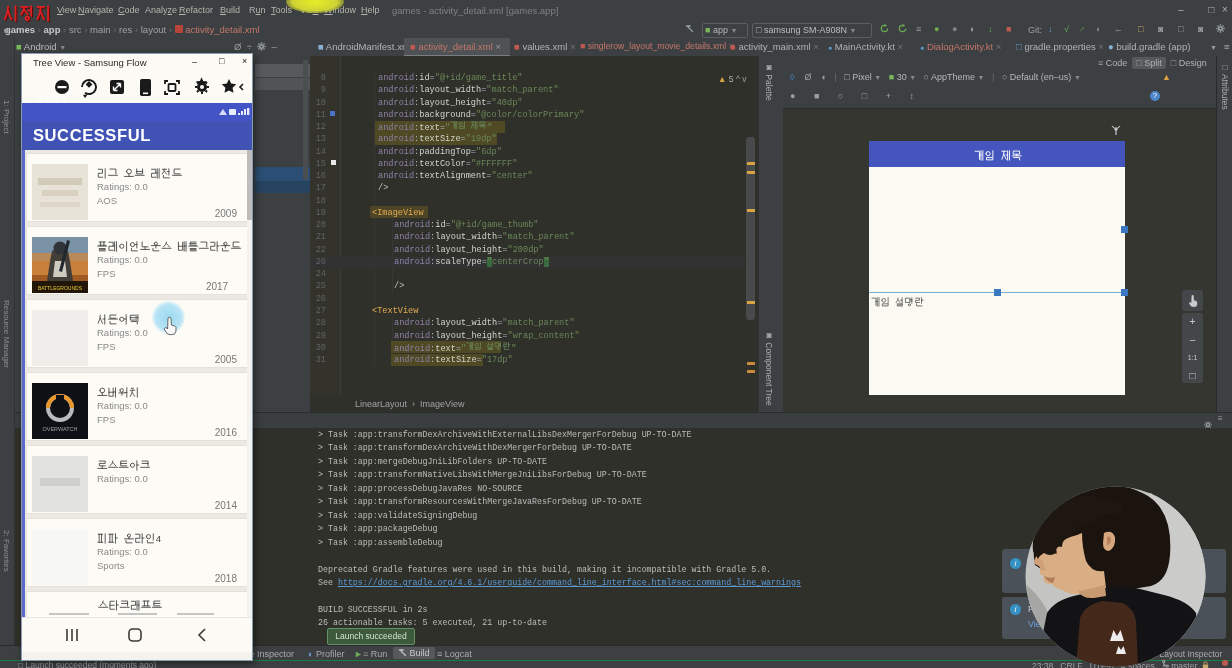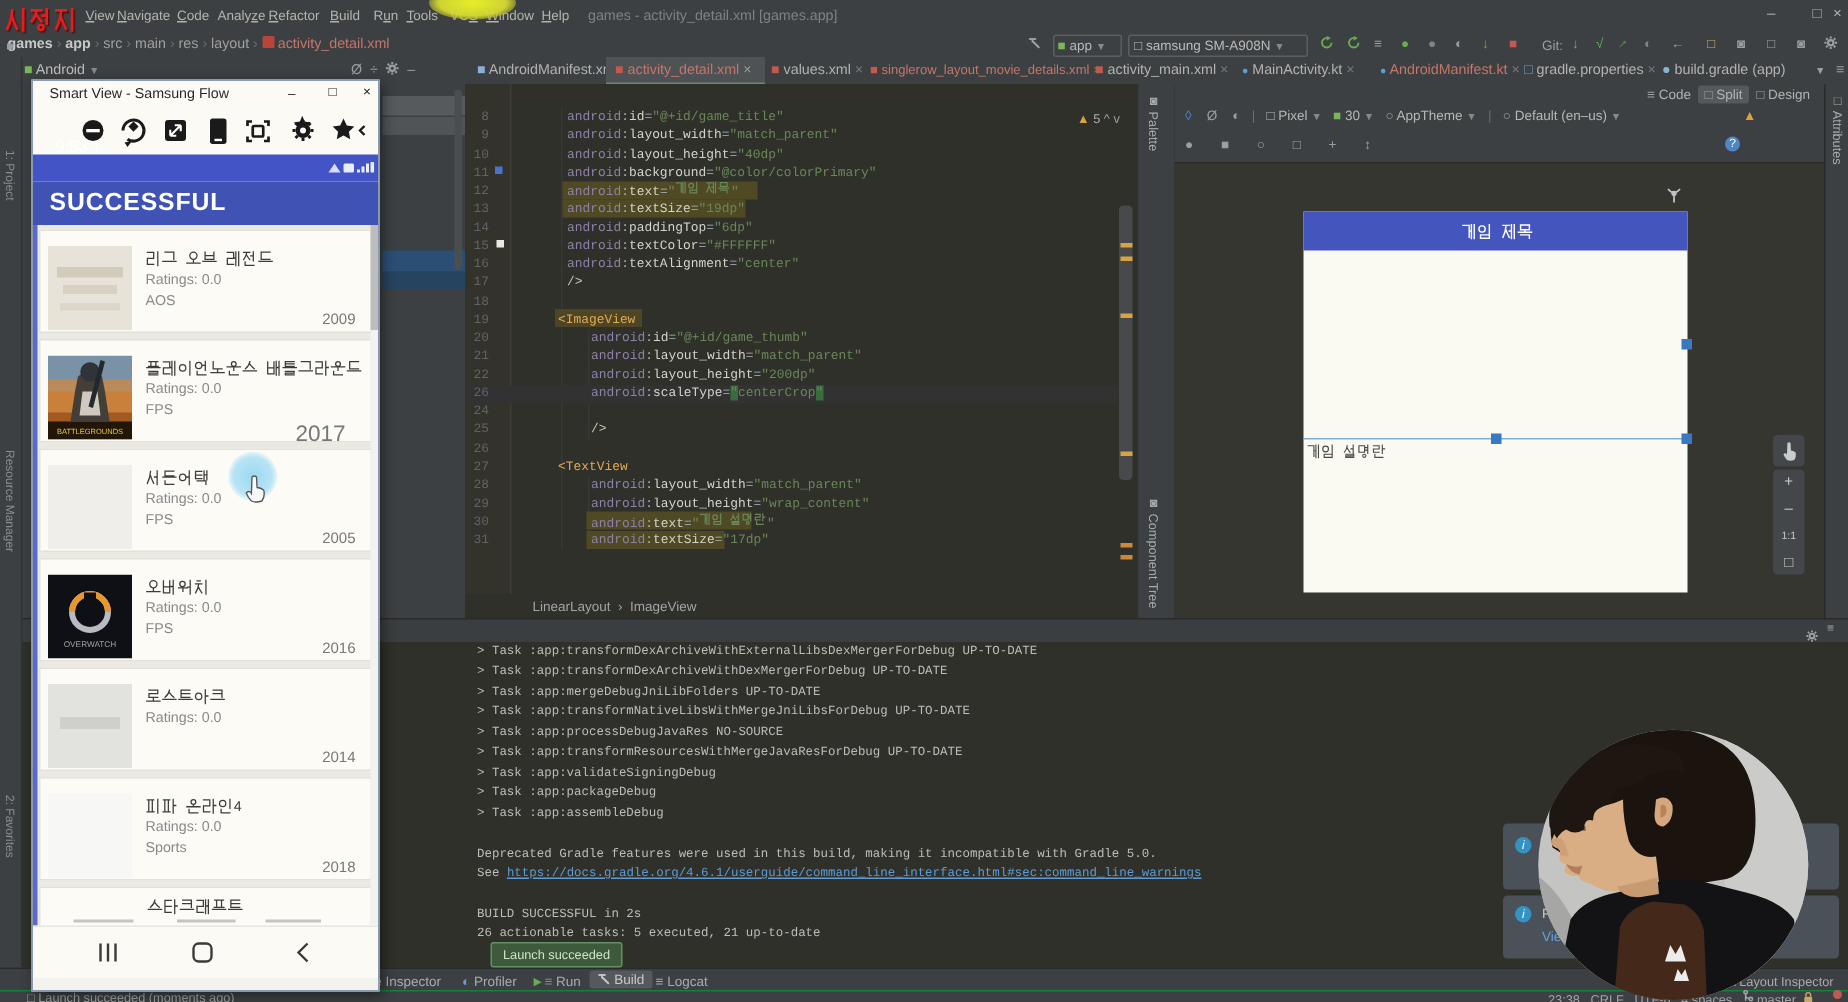--- a/index.html
+++ b/index.html
@@ -97,21 +97,21 @@
       </svg>&nbsp;&nbsp;–</div>
 
 <div class="a" style="left:318px;top:38px;width:914px;height:18px;font-size:9.5px;color:#b2b2b2;">
   <span class="a ell" style="left:0px;top:3px;"><span style="color:#8ab0d8;">■</span> AndroidManifest.xml <span style="color:#777;">×</span></span>
   <span class="a" style="left:86px;top:0;width:106px;height:17px;background:#4e5254;border-bottom:2px solid #787e82;"></span>
   <span class="a ell" style="left:92px;top:3px;"><span style="color:#c05a50;">■</span> <span style="color:#c4766a;">activity_detail.xml</span> <span style="color:#999;">×</span></span>
   <span class="a ell" style="left:196px;top:3px;"><span style="color:#c05a50;">■</span> values.xml <span style="color:#777;">×</span></span>
   <span class="a ell" style="left:262px;top:3px;font-size:8.7px;"><span style="color:#c05a50;">■</span> <span style="color:#c4766a;">singlerow_layout_movie_details.xml</span> <span style="color:#777;">×</span></span>
   <span class="a ell" style="left:412px;top:3px;"><span style="color:#c05a50;">■</span> activity_main.xml <span style="color:#777;">×</span></span>
   <span class="a ell" style="left:510px;top:3px;"><span style="color:#58a0d8;font-size:7px;">●</span> MainActivity.kt <span style="color:#777;">×</span></span>
-  <span class="a ell" style="left:602px;top:3px;"><span style="color:#58a0d8;font-size:7px;">●</span> <span style="color:#c4766a;">AndroidManifest.kt</span> <span style="color:#777;">×</span></span>
+  <span class="a ell" style="left:602px;top:3px;"><span style="color:#58a0d8;font-size:7px;">●</span> <span style="color:#c4766a;">DialogActivity.kt</span> <span style="color:#777;">×</span></span>
   <span class="a ell" style="left:698px;top:3px;"><span style="color:#6a9ad0;">□</span> gradle.properties <span style="color:#777;">×</span></span>
   <span class="a ell" style="left:790px;top:3px;"><span style="color:#88b4d0;">●</span> build.gradle (app)</span>
   <span class="a" style="left:892px;top:3px;color:#9aa0a2;"><span style="font-size:7px;">▼</span></span>
   <span class="a" style="left:906px;top:3px;color:#9aa0a2;">≡</span>
 </div>
 <div class="a" style="left:0;top:38px;width:14px;height:630px;background:#3d4042;border-right:1px solid #323232;"></div>
 <div class="a vtext" style="left:2px;top:26px;color:#9aa0a2;font-size:8px;">■</div>
 <div class="a vtext" style="left:2px;top:100px;color:#8a8e90;font-size:8px;">1: Project</div>
 <div class="a vtext" style="left:2px;top:530px;color:#8a8e90;font-size:8px;">2: Favorites</div>
 <div class="a vtext" style="left:2px;top:300px;color:#8a8e90;font-size:8px;">Resource Manager</div>
@@ -370,21 +370,21 @@
 
     <path d="M16,187 L27,132 Q36,118 58,114 L85,107 Q102,103 120,108 L144,114 Q168,120 176,132 L184,187 Z" fill="#131316"></path>
     <path d="M56,187 L60,137 Q65,124 82,120 L103,122 Q114,128 116,140 L118,187 Z" fill="#44291b"></path>
     <path d="M58,110 Q62,118 74,117 L86,115 L85,104 Q70,108 58,110 Z" fill="#c79a72"></path>
 
     <path d="M90,160 l3.5,-11 3.5,6 3.5,-6 3.5,11 Z" fill="#ececec"></path>
     <path d="M96,173 l2.5,-8 2.5,4 2.5,-4 2.5,8 Z" fill="#ececec"></path>
   </g>
 </svg>
 <div class="a" style="left:21px;top:53px;width:232px;height:608px;background:#fbfaf5;border:1px solid #8a9ab0;box-sizing:border-box;box-shadow:2px 3px 8px rgba(0,0,0,0.45);"></div>
-<div class="a" style="left:33px;top:57px;font-size:9.5px;color:#2a2a2a;">Smart View - Samsung Flow</div>
+<div class="a" style="left:33px;top:57px;font-size:9.5px;color:#2a2a2a;">Tree View - Samsung Flow</div>
 <div class="a" style="left:192px;top:56px;width:60px;height:12px;color:#222;font-size:9px;">
       <span class="a" style="left:0;top:1px;">–</span>
       <span class="a" style="left:27px;top:0px;">□</span>
       <span class="a" style="left:50px;top:0px;">×</span>
     </div>
 <svg class="a" style="left:21px;top:71px;" width="232" height="32" viewBox="0 0 232 32">
 <g fill="#1a1a1a">
 <circle cx="41" cy="16" r="7"></circle>
         <rect x="36.5" y="15" width="9" height="2.2" fill="#fff"></rect>
 <g fill="none" stroke="#1a1a1a" stroke-width="2">
@@ -498,21 +498,21 @@
           <g transform="translate(123.1,0) scale(0.1050)">
             <path d="M50.0,25.08 m-15.08,0 a15.08,15.08 0 1,0 30.16,0 a15.08,15.08 0 1,0 -30.16,0 M8,43.96 H92 M50,43.96 V66 M22,72 V94 H78" fill="none" stroke="#3c3c3c" stroke-width="8" stroke-linecap="square"></path>
           </g>
           <g transform="translate(133.8,0) scale(0.1050)">
             <path d="M78,10 H22 V55.760000000000005 H78 M8,69.6 H92" fill="none" stroke="#3c3c3c" stroke-width="8" stroke-linecap="square"></path>
           </g>
         </g>
       </svg></div>
 <div class="a" style="left:97px;top:254px;font-size:9.5px;color:#8a8a8a;">Ratings: 0.0</div>
 <div class="a" style="left:97px;top:268px;font-size:9.5px;color:#8a8a8a;">FPS</div>
-<div class="a" style="left:197px;top:281px;width:40px;text-align:left;font-size:15px;color:#777;">2017</div>
+<div class="a" style="left:197px;top:281px;width:40px;text-align:center;font-size:10px;color:#777;">2017</div>
 <div class="a" style="left:26px;top:299px;width:222px;height:69px;background:#fcfbf6;border:1px solid #e2e1da;box-sizing:border-box;"></div>
 <div id="thumb299" class="a" style="left:32px;top:310px;width:56px;height:56px;"></div>
 <div class="a" style="left:97px;top:312px;"><svg width="43" height="12" viewBox="0 0 43 12" style="overflow:visible;">
         <g transform="translate(0,0)">
           <g transform="translate(0.0,0) scale(0.1050)">
             <path d="M32.0,12 Q30.0,50.0 12,88 M32.0,38.599999999999994 Q40.0,65.2 52,88 M74,8 V96 M58,47.6 H74" fill="none" stroke="#3c3c3c" stroke-width="8" stroke-linecap="square"></path>
           </g>
           <g transform="translate(10.7,0) scale(0.1050)">
             <path d="M78,10 H22 V40.16 H78 M8,48.599999999999994 H92 M22,72 V94 H78" fill="none" stroke="#3c3c3c" stroke-width="8" stroke-linecap="square"></path>
           </g>

